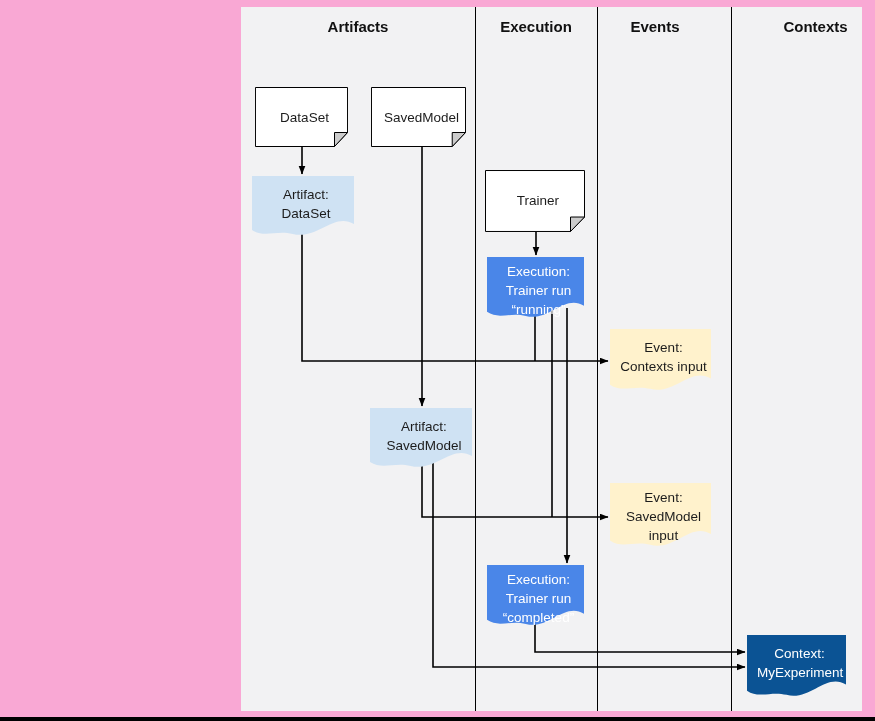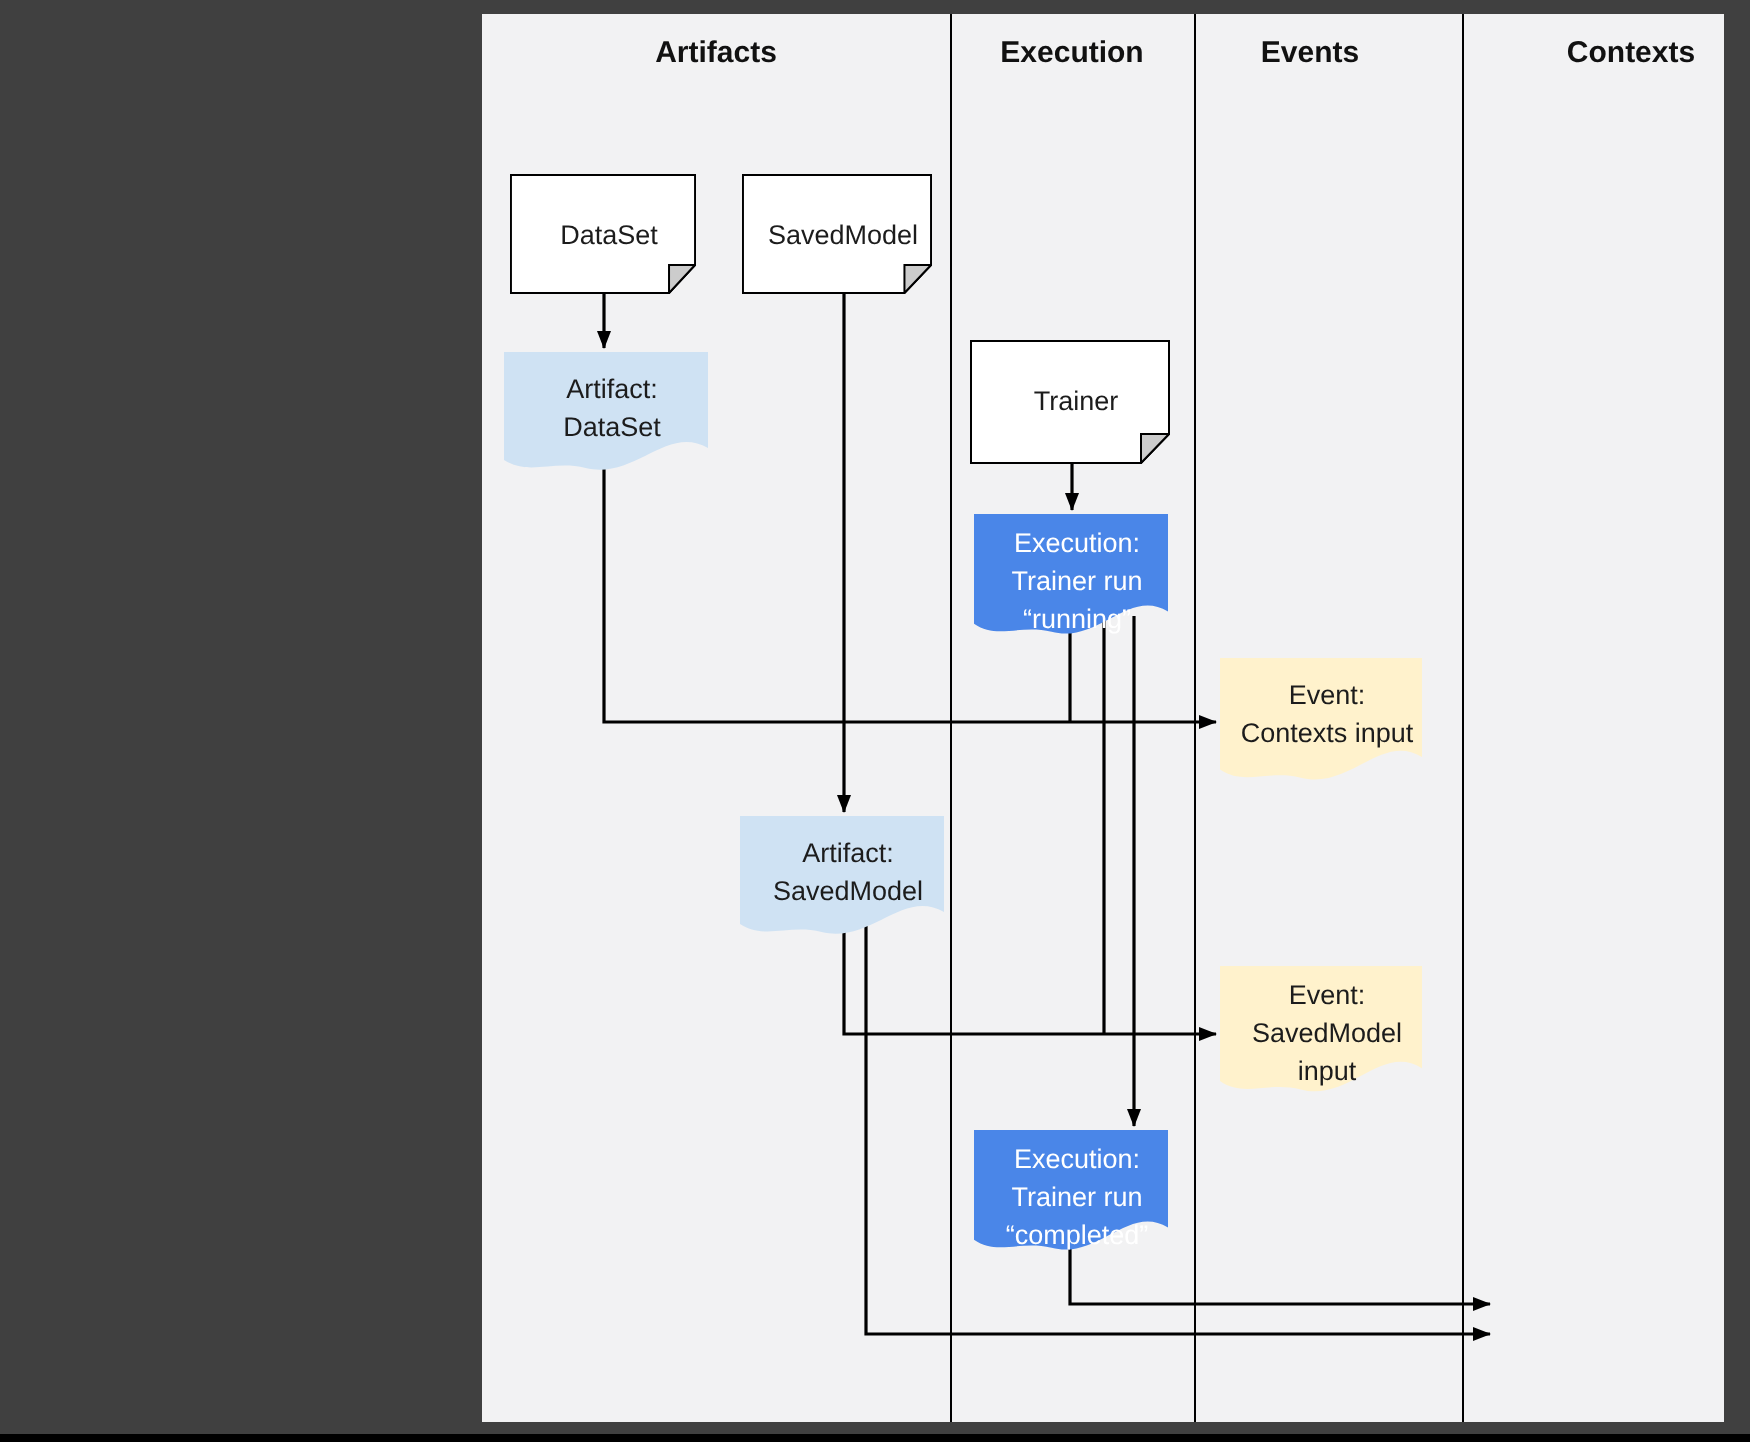--- a/index.html
+++ b/index.html
@@ -1,20 +1,20 @@
 <!DOCTYPE html>
 <html><head>
 <meta charset="utf-8">
 <style>
   html,body{margin:0;padding:0;}
   body{
     width:875px;height:721px;background:#000;overflow:hidden;
     font-family:"Liberation Sans","DejaVu Sans",sans-serif;
   }
-  .stage{position:relative;width:875px;height:717px;background:#404040;}
+  .stage{position:relative;width:875px;height:717px;background:#f9a8d4;}
   .diagram{
     position:absolute;left:241px;top:7px;width:621px;height:704px;
     background:#f2f2f3;
   }
   .overlay{position:absolute;left:0;top:0;width:621px;height:704px;z-index:1;}
   .col-label{
     position:absolute;top:11px;text-align:center;
     font-size:15px;font-weight:bold;color:#111;z-index:2;
   }
   .node{position:absolute;z-index:3;}
@@ -147,15 +147,24 @@
       <svg class="shape" viewBox="0 0 100 62" preserveAspectRatio="none">
         <path d="M0 0 H100 V48 C80 36 64 64 40 58 C24 54 12 62 0 54 Z" fill="#4a86e8"></path>
       </svg>
       <div class="node-text light" style="padding-top:5px">
         <div>Execution:</div>
         <div>Trainer run</div>
         <div>“completed”</div>
       </div>
     </div>
 
+    <div class="node" style="left:506px;top:628px;width:99px;height:64px">
+      <svg class="shape" viewBox="0 0 100 62" preserveAspectRatio="none">
+        <path d="M0 0 H100 V48 C80 36 64 64 40 58 C24 54 12 62 0 54 Z" fill="#0b5394"></path>
+      </svg>
+      <div class="node-text light">
+        <div>Context:</div>
+        <div>MyExperiment</div>
+      </div>
+    </div>
 
   </div>
 </div>
 
 </body></html>

